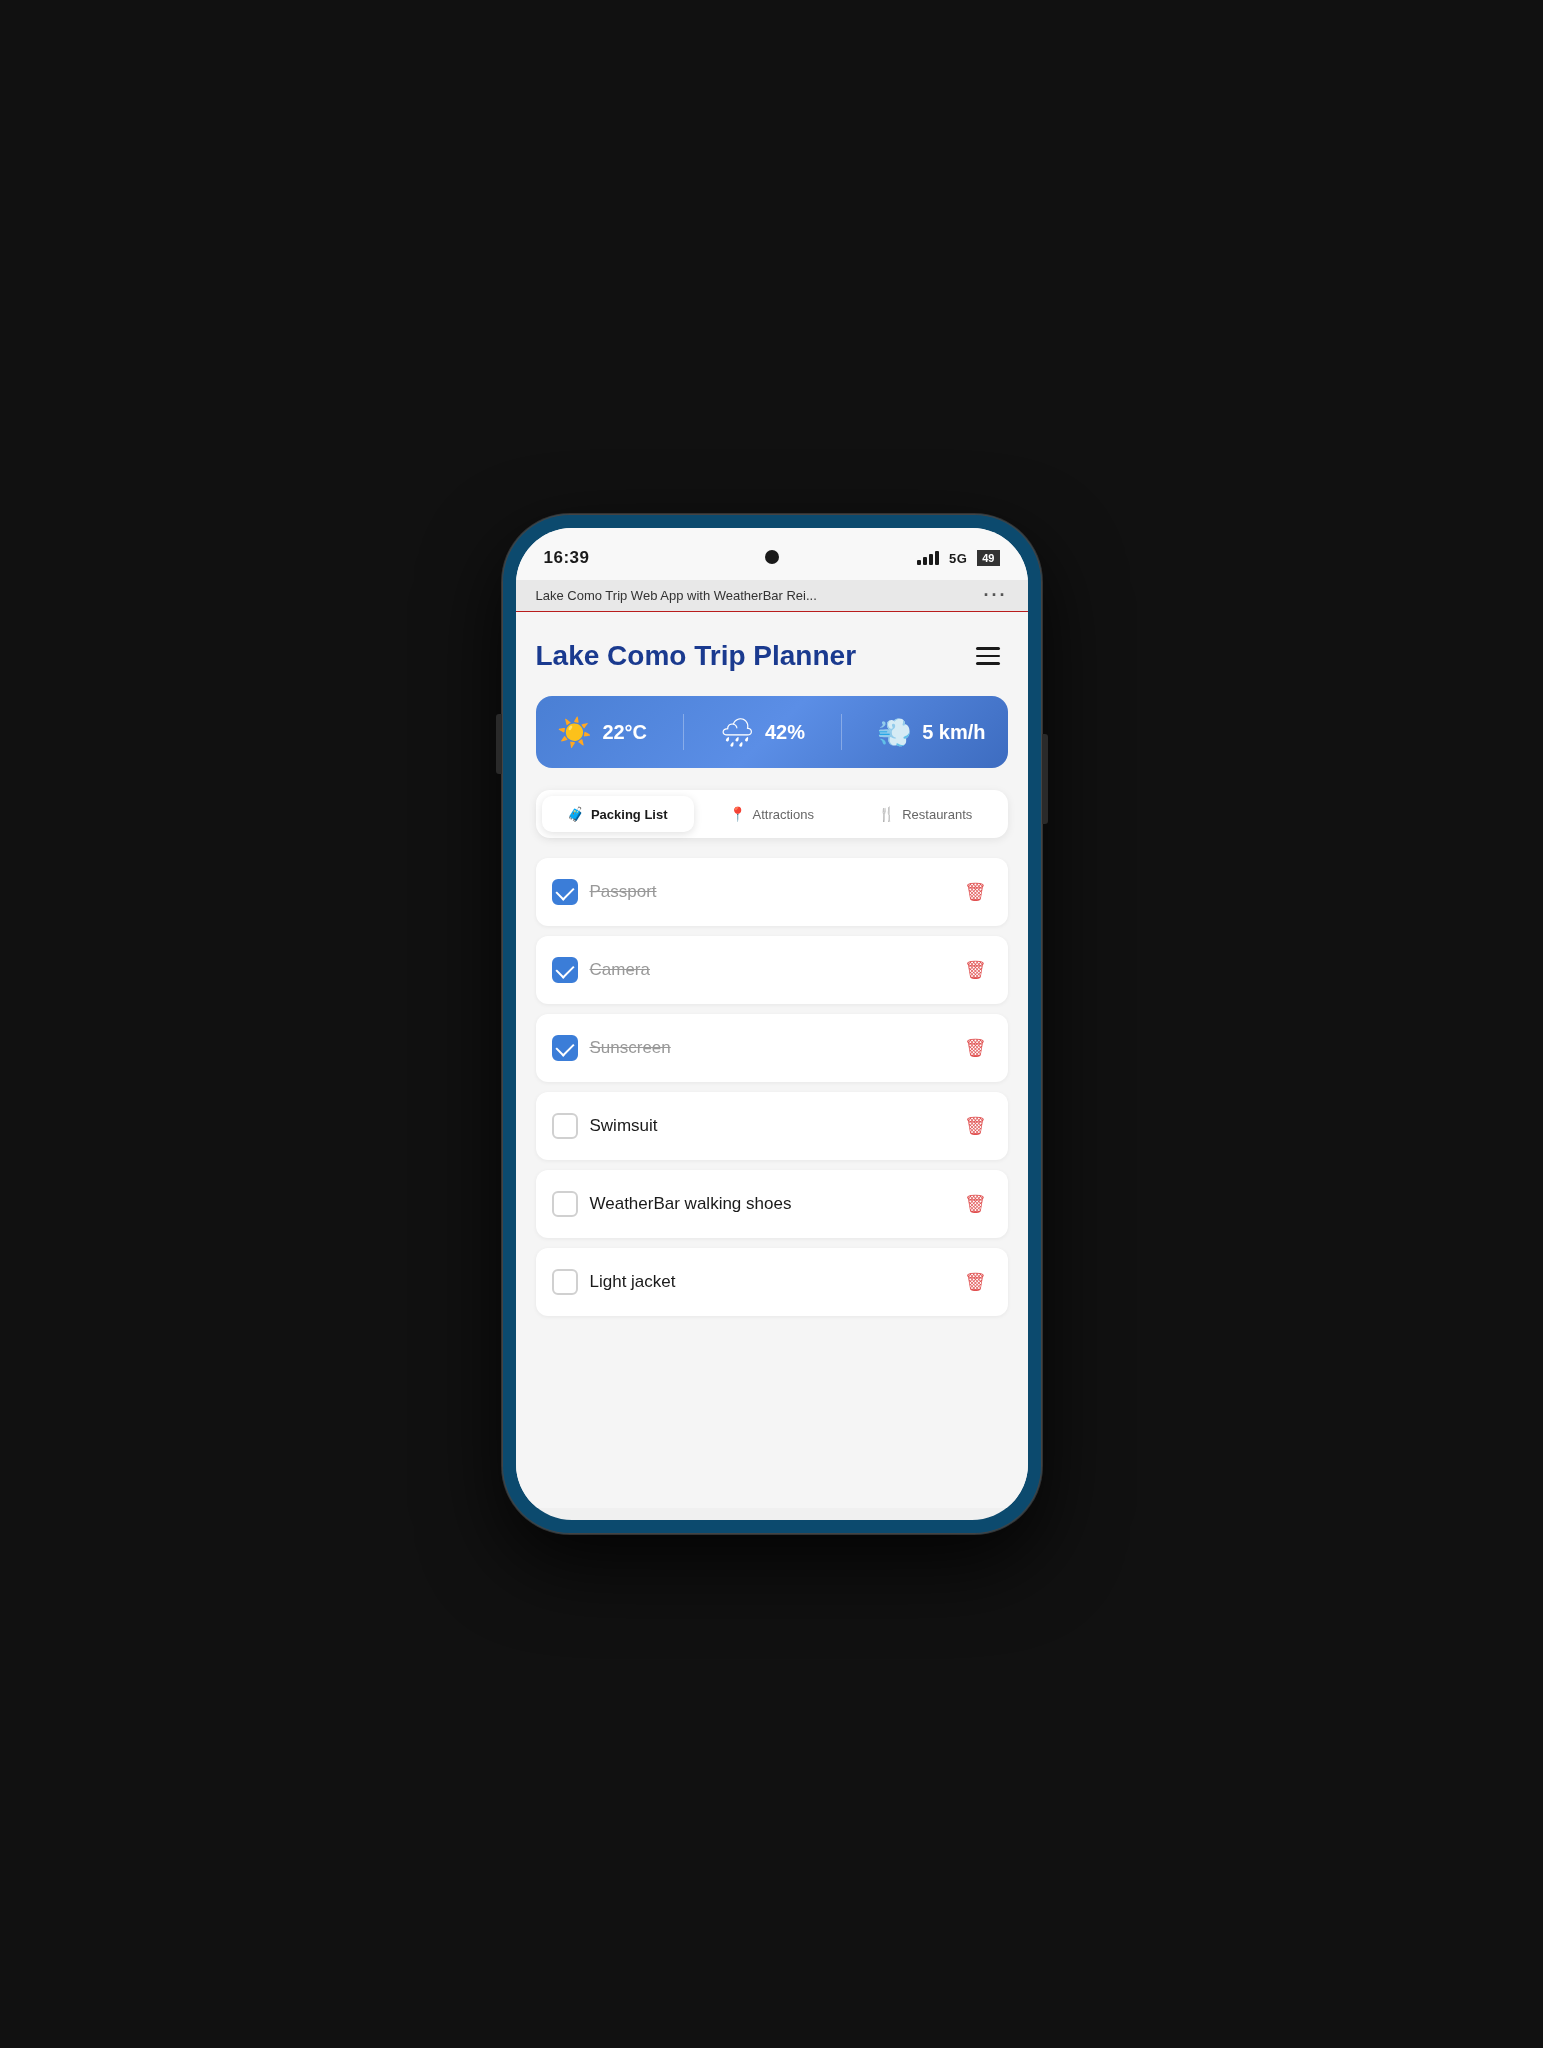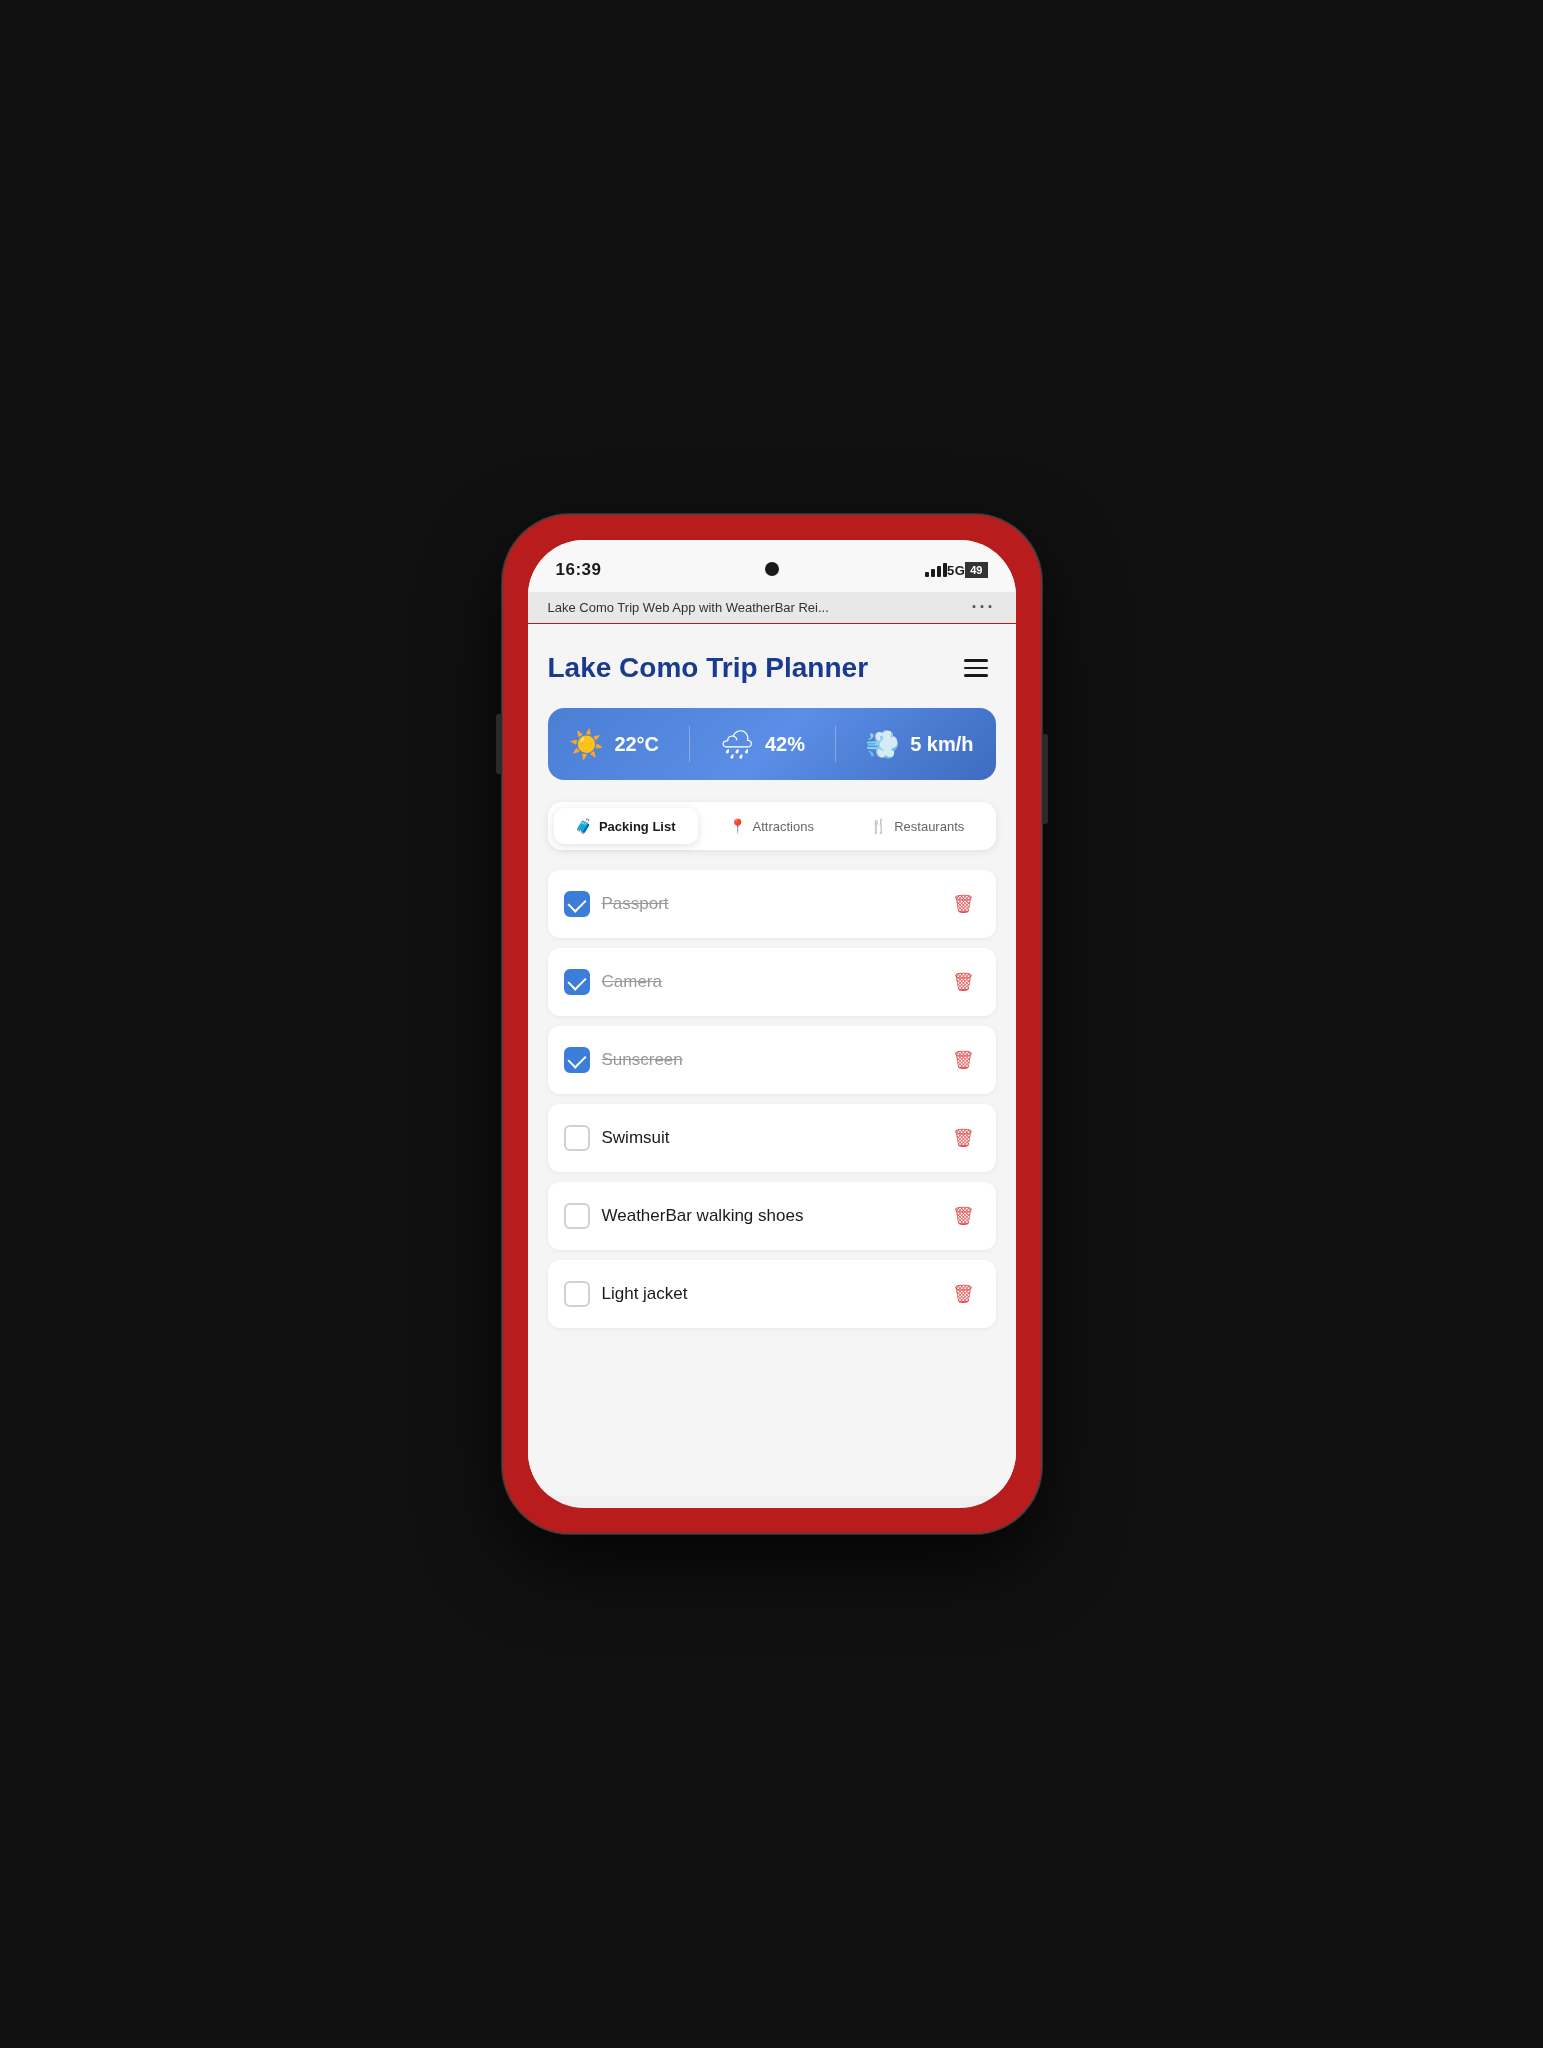--- a/index.html
+++ b/index.html
@@ -9,23 +9,23 @@
       display: flex;
       justify-content: center;
       align-items: center;
       min-height: 100vh;
       font-family: -apple-system, BlinkMacSystemFont, 'SF Pro Display', 'Helvetica Neue', sans-serif;
     }
 
     .phone-outer {
       width: 540px;
       height: 1020px;
-      background: #b91c1c;
+      background: #0c4a6e;
       border-radius: 68px;
-      padding: 26px;
+      padding: 14px;
       box-shadow:
         0 0 0 1px #333,
         0 30px 80px rgba(0,0,0,0.8),
         inset 0 0 0 1px #444;
       position: relative;
     }
 
     .phone-inner {
       width: 100%;
       height: 100%;
@@ -82,21 +82,21 @@
       border-radius: 50%;
       position: absolute;
       left: 50%;
       transform: translateX(-50%);
       top: 22px;
     }
 
     .status-right {
       display: flex;
       align-items: center;
-      gap: 0;
+      gap: 10px;
     }
 
     .signal-bars {
       display: flex;
       align-items: flex-end;
       gap: 2px;
     }
 
     .signal-bar {
       width: 4px;

